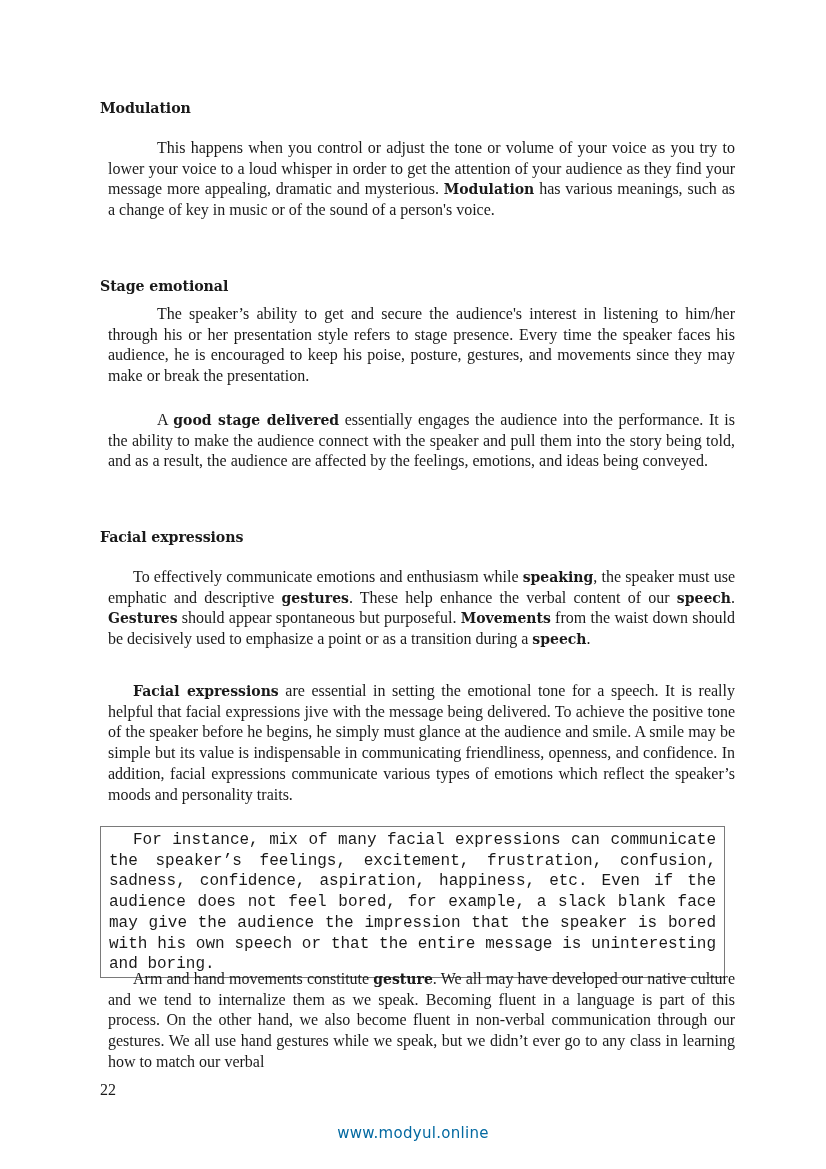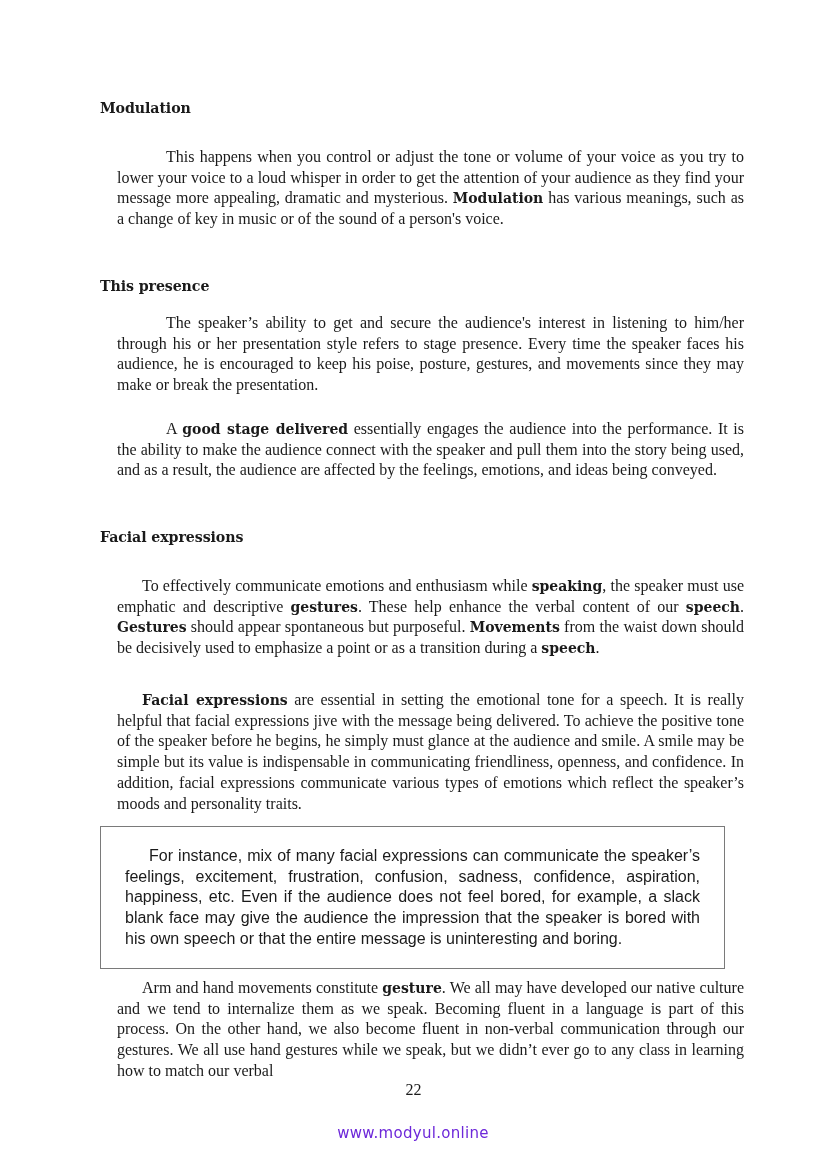--- a/index.html
+++ b/index.html
@@ -1,47 +1,47 @@
 <!DOCTYPE html>
 <html><head>
 <meta charset="utf-8">
 <style>
   html, body { margin: 0; padding: 0; background: #ffffff; }
   body { width: 826px; height: 1169px; position: relative; overflow: hidden;
          font-family: "DejaVu Serif", "Liberation Serif", serif; color: #1a1a1a; }
   .page { position: absolute; left: 100px; top: 0; width: 627px; }
   .heading { position: absolute; left: 0; font-weight: bold; font-size: 14.2px; margin: 0;
              letter-spacing: -0.1px; }
-  .para { position: absolute; left: 0; width: 627px; margin: 17px; font-size: 14.6px;
+  .para { position: absolute; left: 0; width: 627px; margin: 8px; font-size: 14.6px;
           line-height: 20.7px; text-align: justify; font-family: "Liberation Serif", serif;
           font-size: 16px; }
   .indent-lg { text-indent: 49px; }
   .indent-sm { text-indent: 25px; }
   .para b { font-family: "DejaVu Serif", serif; font-size: 14px; }
   .box { position: absolute; left: 0; width: 607px; border: 1px solid #7a7a7a;
          padding: 3px 8px 2px 8px; }
-  .box p { margin: 16px; font-family: Liberation Sans, sans-serif; font-size: 16px;
+  .box p { margin: 0; font-family: Liberation Mono, monospace; font-size: 16px;
            line-height: 20.7px; text-align: justify; text-indent: 24px; }
-  .page-number { position: absolute; left: 0; width: 627px; top: 1081px; text-align: center;
+  .page-number { position: absolute; left: 0; width: 627px; top: 1081px; text-align: left;
                  font-family: "Liberation Serif", serif; font-size: 16px; }
   .watermark { position: absolute; left: 0; width: 826px; top: 1124px; text-align: center;
-               font-family: "DejaVu Sans", sans-serif; font-size: 15px; color: #6d28d9;
+               font-family: "DejaVu Sans", sans-serif; font-size: 15px; color: #0369a1;
                letter-spacing: 0.3px; }
 </style>
 </head>
 <body>
 
 <div class="page">
 
   <h3 class="heading" style="top:100px">Modulation</h3>
   <p class="para indent-lg" style="top:130px"><span>This happens when you control or adjust the tone or volume of your voice as you try to lower your voice to a loud whisper in order to get the attention of your audience as they find your message more appealing, dramatic and mysterious. </span><b>Modulation</b><span> has various meanings, such as a change of key in music or of the sound of a person's voice.</span></p>
 
-  <h3 class="heading" style="top:278px">This presence</h3>
+  <h3 class="heading" style="top:278px">Stage emotional</h3>
   <p class="para indent-lg" style="top:296px"><span>The speaker’s ability to get and secure the audience's interest in listening to him/her through his or her presentation style refers to stage presence. Every time the speaker faces his audience, he is encouraged to keep his poise, posture, gestures, and movements since they may make or break the presentation.</span></p>
-  <p class="para indent-lg" style="top:402px"><span>A </span><b>good stage delivered</b><span> essentially engages the audience into the performance. It is the ability to make the audience connect with the speaker and pull them into the story being used, and as a result, the audience are affected by the feelings, emotions, and ideas being conveyed.</span></p>
+  <p class="para indent-lg" style="top:402px"><span>A </span><b>good stage delivered</b><span> essentially engages the audience into the performance. It is the ability to make the audience connect with the speaker and pull them into the story being told, and as a result, the audience are affected by the feelings, emotions, and ideas being conveyed.</span></p>
 
   <h3 class="heading" style="top:529px">Facial expressions</h3>
   <p class="para indent-sm" style="top:559px"><span>To effectively communicate emotions and enthusiasm while </span><b>speaking</b><span>, the speaker must use emphatic and descriptive </span><b>gestures</b><span>. These help enhance the verbal content of our </span><b>speech</b><span>. </span><b>Gestures</b><span> should appear spontaneous but purposeful. </span><b>Movements</b><span> from the waist down should be decisively used to emphasize a point or as a transition during a </span><b>speech</b><span>.</span></p>
   <p class="para indent-sm" style="top:673px"><b>Facial expressions</b><span> are essential in setting the emotional tone for a speech. It is really helpful that facial expressions jive with the message being delivered. To achieve the positive tone of the speaker before he begins, he simply must glance at the audience and smile. A smile may be simple but its value is indispensable in communicating friendliness, openness, and confidence. In addition, facial expressions communicate various types of emotions which reflect the speaker’s moods and personality traits.</span></p>
 
   <div class="box" style="top:826px">
     <p>For instance, mix of many facial expressions can communicate the speaker’s feelings, excitement, frustration, confusion, sadness, confidence, aspiration, happiness, etc. Even if the audience does not feel bored, for example, a slack blank face may give the audience the impression that the speaker is bored with his own speech or that the entire message is uninteresting and boring.</p>
   </div>
 
   <p class="para indent-sm" style="top:961px"><span>Arm and hand movements constitute </span><b>gesture</b><span>. We all may have developed our native culture and we tend to internalize them as we speak. Becoming fluent in a language is part of this process. On the other hand, we also become fluent in non-verbal communication through our gestures. We all use hand gestures while we speak, but we didn’t ever go to any class in learning how to match our verbal</span></p>

